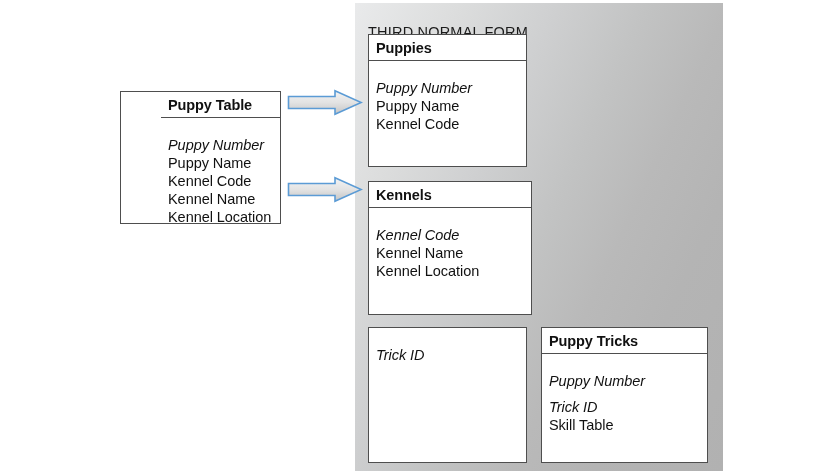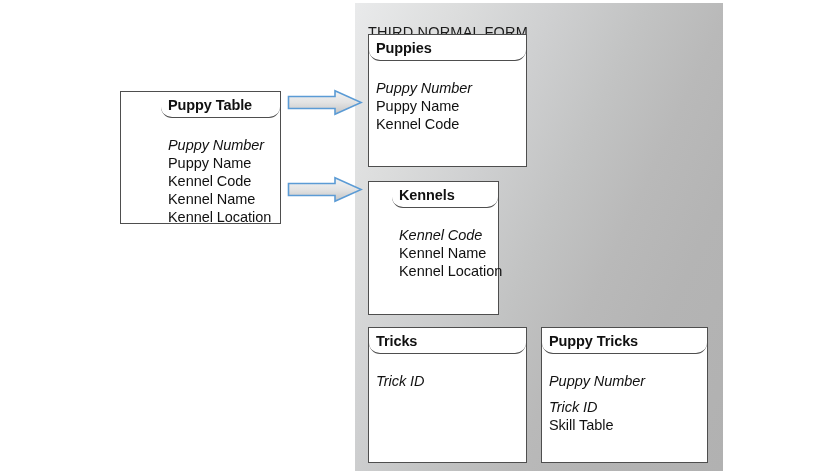--- a/index.html
+++ b/index.html
@@ -55,42 +55,41 @@
     height: 26px;
     border-bottom: 1.5px solid #4e4e4e;
     box-sizing: border-box;
     display: flex;
     align-items: center;
     padding-left: 7px;
     font-size: 14.5px;
     font-weight: bold;
     color: #111111;
     letter-spacing: -0.1px;
-    border-radius: 11px;
   }
   .entity-body {
     padding: 10px 7px 6px 7px;
     box-sizing: border-box;
   }
   .attr {
     font-size: 14.5px;
     line-height: 18px;
     color: #111111;
     white-space: nowrap;
     letter-spacing: -0.05px;
   }
   .attr.key {
     font-style: italic;
     margin-top: 8px;
   }
 
   
   #box-source     { left: 120px; top: 91px;  width: 161px; height: 133px; padding-left: 40px; }
   #box-puppies    { left: 368px; top: 34px;  width: 159px; height: 133px; }
-  #box-kennels    { left: 368px; top: 181px; width: 131px; height: 134px; padding-left: 23px; }
+  #box-kennels    { left: 368px; top: 181px; width: 164px; height: 134px; }
   #box-tricks     { left: 368px; top: 327px; width: 159px; height: 136px; }
   #box-puppytricks{ left: 541px; top: 327px; width: 167px; height: 136px; }
 
   
   .arrow-wrap {
     position: absolute;
   }
   #arrow-1 { left: 287px; top: 89px;  width: 76px; height: 27px; }
   #arrow-2 { left: 287px; top: 176px; width: 76px; height: 27px; }
   .arrow-wrap svg { display: block; width: 100%; height: 100%; }
@@ -155,21 +154,20 @@
 <div class="entity" id="box-kennels">
   <div class="entity-header">Kennels</div>
   <div class="entity-body">
     <div class="attr key">Kennel Code</div>
     <div class="attr">Kennel Name</div>
     <div class="attr">Kennel Location</div>
   </div>
 </div>
 
 <div class="entity" id="box-tricks">
-  <div class="entity-header">Tricks</div>
   <div class="entity-body">
     <div class="attr key">Trick ID</div>
   </div>
 </div>
 
 <div class="entity" id="box-puppytricks">
   <div class="entity-header">Puppy Tricks</div>
   <div class="entity-body">
     <div class="attr key">Puppy Number</div>
     <div class="attr key">Trick ID</div>

